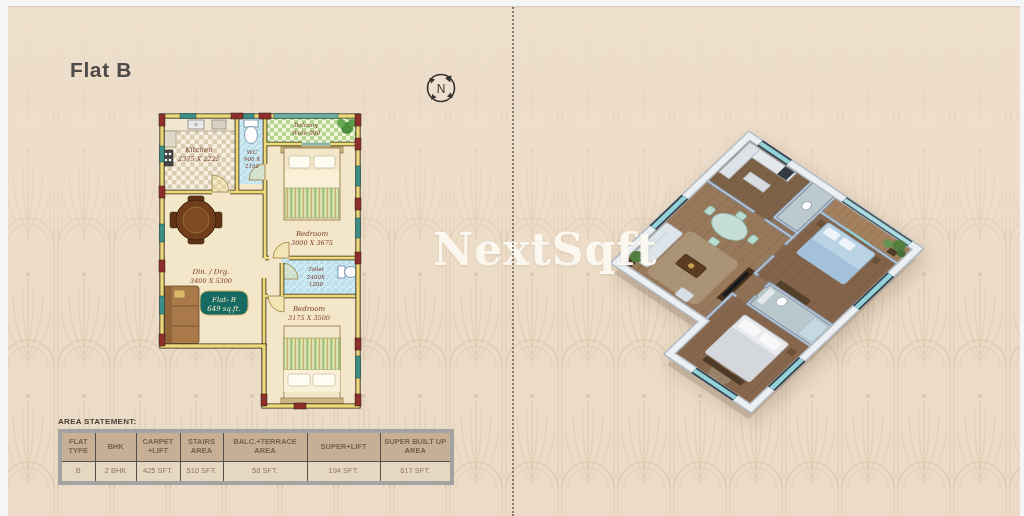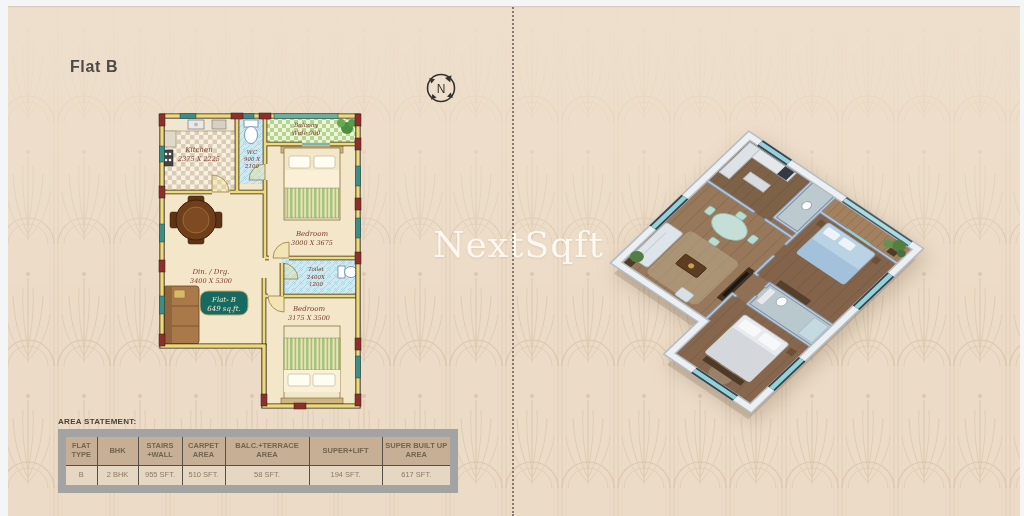--- a/index.html
+++ b/index.html
@@ -10,33 +10,33 @@
   #bgsvg{left:0;top:0;z-index:0;}
   .bg-fade{left:0;top:0;width:1024px;height:516px;z-index:1;
     background:linear-gradient(180deg,rgba(238,223,205,.92) 0%,rgba(238,223,205,.5) 30%,rgba(238,223,205,0) 58%);}
   
   .frame-top{left:0;top:0;width:1024px;height:6px;background:#f3f5f6;z-index:10;box-shadow:0 1px 2px rgba(0,0,0,.10);}
   .frame-left{left:0;top:0;width:8px;height:516px;background:#f3f5f6;z-index:10;}
   .frame-right{right:0;top:6px;width:4px;height:510px;background:#f3f5f6;z-index:10;}
   
   .divider{left:512px;top:0;height:516px;width:0;border-left:2px dotted #756a5e;opacity:.85;z-index:6;}
   
-  .page-title{left:70px;top:58px;font-size:16px;font-weight:600;color:#4d4a47;letter-spacing:.6px;z-index:5;}
-  
-  .watermark{left:433px;top:224px;z-index:5;font-family:"DejaVu Serif",serif;font-weight:normal;
-    font-size:36px;color:rgba(253,250,243,.95);letter-spacing:1px;text-shadow:0 1px 2px rgba(170,150,125,.25);}
+  .page-title{left:70px;top:58px;font-size:21px;font-weight:600;color:#4d4a47;letter-spacing:.6px;z-index:5;}
+  
+  .watermark{left:433px;top:224px;z-index:5;font-family:"DejaVu Serif",serif;font-weight:bold;
+    font-size:44px;color:rgba(253,250,243,.95);letter-spacing:1px;text-shadow:0 1px 2px rgba(170,150,125,.25);}
   
   #compass{left:415px;top:63px;z-index:5;}
   
   #plan2d{left:154px;top:108px;z-index:4;}
   #render3d{left:540px;top:80px;z-index:3;filter:drop-shadow(4px 8px 10px rgba(96,72,48,.25));}
   
   .area-label{left:58px;top:417px;font-size:8px;font-weight:bold;color:#4a4238;letter-spacing:.3px;z-index:5;}
   .area-table-wrap{left:58px;top:429px;z-index:5;}
-  table.area{border-collapse:collapse;table-layout:fixed;width:396px;border:8px solid #a3a3a3;}
+  table.area{border-collapse:collapse;table-layout:fixed;width:396px;border:4px solid #a3a3a3;}
   table.area th,table.area td{border:1px solid #56504a;text-align:center;vertical-align:middle;
     font-family:"Liberation Sans",sans-serif;line-height:1.18;padding:2px 1px;}
   table.area th{background:#c7af95;color:#72644f;font-size:7.5px;font-weight:bold;height:24px;}
   table.area td{background:#e6d7c2;color:#8d7862;font-size:7.5px;height:15px;}
   
   .plantxt{font-family:"DejaVu Serif",serif;font-style:italic;fill:#7a3b28;}
   .badgetxt{font-family:"DejaVu Serif",serif;font-style:italic;fill:#f5e9c9;}
 </style>
 </head>
 <body>
@@ -367,32 +367,32 @@
         <col style="width:44px">
         <col style="width:43px">
       <col style="width:84px">
         <col style="width:73px">
         <col style="width:72px">
     </colgroup>
     <thead>
       <tr>
         <th>FLAT TYPE</th>
         <th>BHK</th>
-        <th>STAIRS +WALL</th>
-        <th>CARPET AREA</th>
+        <th>CARPET +LIFT</th>
+        <th>STAIRS AREA</th>
         <th>BALC.+TERRACE AREA</th>
         <th>SUPER+LIFT</th>
         <th>SUPER BUILT UP AREA</th>
       </tr>
     </thead>
     <tbody>
       <tr>
         <td>B</td>
         <td>2 BHK</td>
-        <td>955 SFT.</td>
+        <td>425 SFT.</td>
         <td>510 SFT.</td>
         <td>58 SFT.</td>
         <td>194 SFT.</td>
         <td>617 SFT.</td>
       </tr>
     </tbody>
   </table>
 </div>
 
 </body></html>

